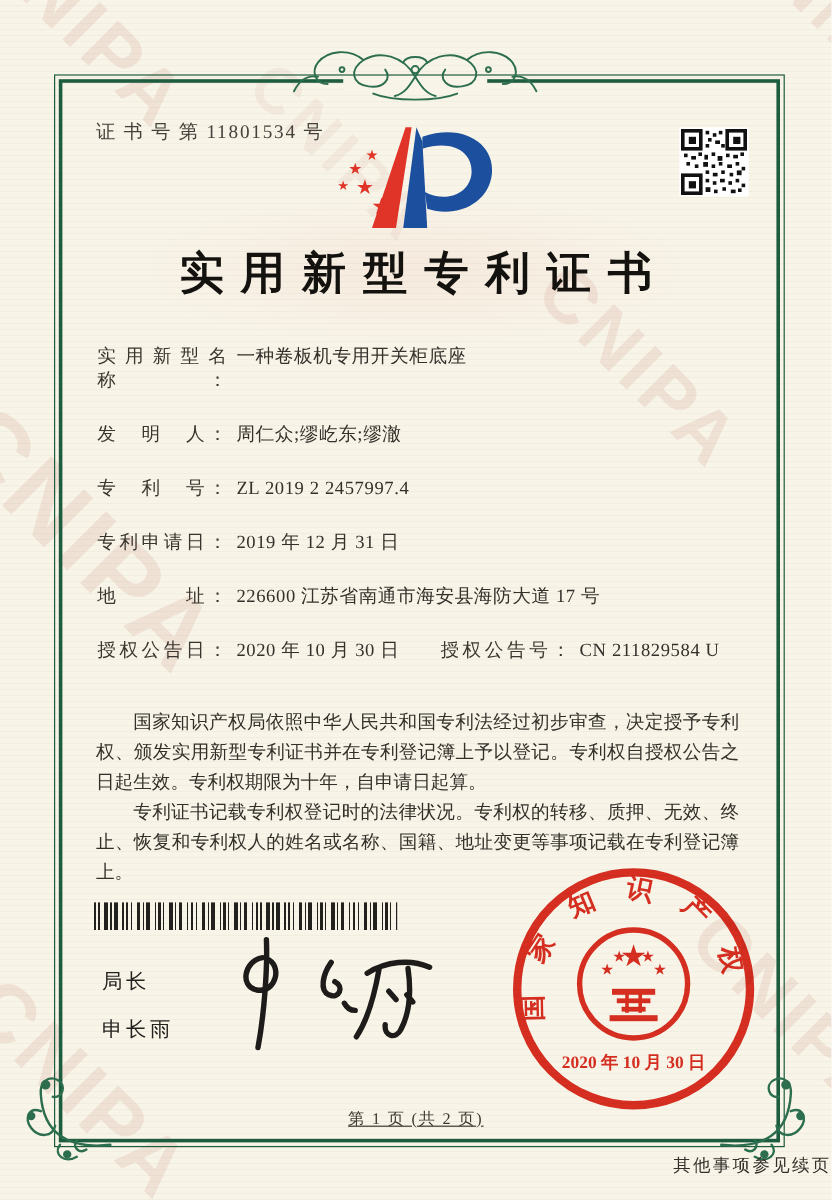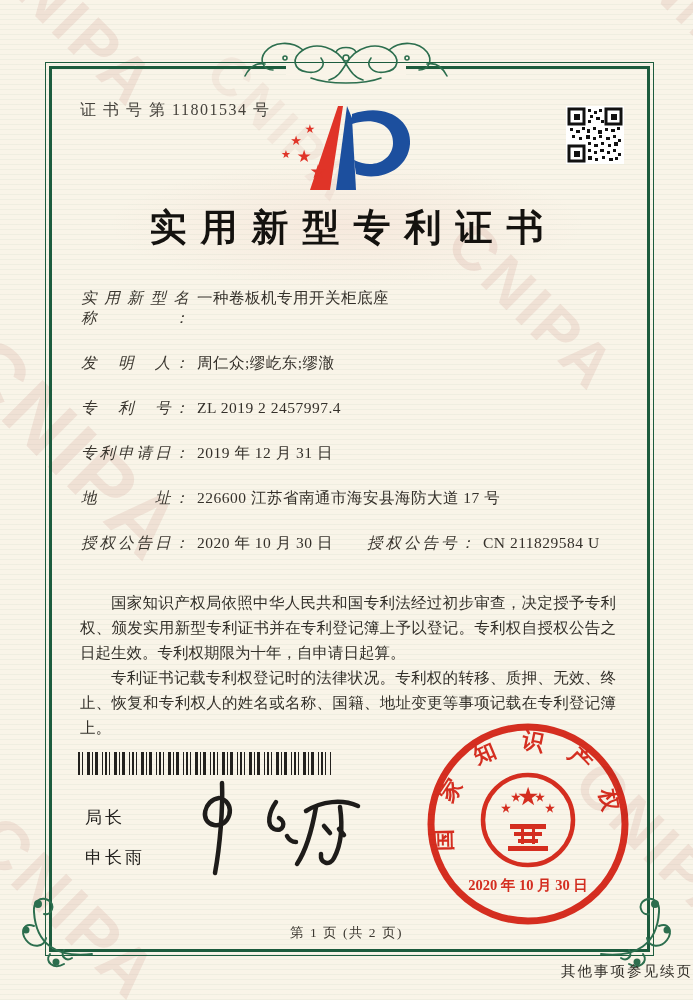--- a/index.html
+++ b/index.html
@@ -30,21 +30,21 @@
   .corner-r{left:597px;top:892px;transform:scaleX(-1);}
   
   .certno{position:absolute;left:80px;top:100px;font-size:16px;color:#45423c;letter-spacing:1.5px;text-align:right;}
   .logo{position:absolute;left:266px;top:100px;}
   .qr{position:absolute;left:566px;top:106px;}
   .title{position:absolute;left:0;right:0;top:203px;text-align:center;
     font-size:37px;font-weight:bold;color:#14120f;letter-spacing:14px;padding-left:14px;}
   
   .fields{position:absolute;left:81px;top:288px;width:540px;font-size:15.5px;color:#34302a;}
   .frow{display:flex;margin-bottom:25px;line-height:20px;}
-  .flabel{display:inline-block;width:108px;flex:0 0 108px;text-align:justify;text-align-last:justify;color:#3a362f;font-style:italic;}
+  .flabel{display:inline-block;width:108px;flex:0 0 108px;text-align:justify;text-align-last:justify;color:#3a362f;}
   .fvalue{padding-left:8px;letter-spacing:0.5px;}
   .fvalue-fixed{flex:0 0 170px;width:170px;}
   
   .paras{position:absolute;left:80px;top:590px;width:536px;font-size:15.5px;
     line-height:25px;color:#33302a;text-align:justify;}
   .paras p{margin:0;text-indent:2em;}
   
   .barcode{position:absolute;left:78px;top:752px;width:253px;height:23px;
     background:repeating-linear-gradient(90deg,
       #23211e 0 2px, rgba(0,0,0,0) 2px 4px,
@@ -54,21 +54,21 @@
       #23211e 17px 20px, rgba(0,0,0,0) 20px 24px,
       #23211e 24px 25px, rgba(0,0,0,0) 25px 27px);}
   
   .director{position:absolute;left:85px;top:806px;font-size:17px;color:#24221f;letter-spacing:3px;}
   .director div{margin-bottom:17px;}
   .sig{position:absolute;left:186px;top:778px;}
   
   .seal{position:absolute;left:424px;top:720px;opacity:0.95;mix-blend-mode:multiply;}
   .seal text{font-family:"Liberation Serif","DejaVu Serif",serif;font-weight:bold;}
   
-  .pageno{position:absolute;left:0;right:0;top:924px;text-align:center;font-size:13.5px;color:#3c3831;letter-spacing:1.5px;}
+  .pageno{position:absolute;left:0;right:0;top:924px;text-align:center;font-size:13.5px;color:#3c3831;letter-spacing:1.5px;text-decoration:underline;}
   .footnote{position:absolute;left:0;right:0;top:962px;text-align:right;font-size:14.5px;color:#33302a;letter-spacing:2px;}
 </style>
 </head>
 <body>
 
 <div class="page">
 
   <span class="wm wm1">CNIPA</span>
   <span class="wm wm2">CNIPA</span>
   <span class="wm wm3">CNIPA</span>

